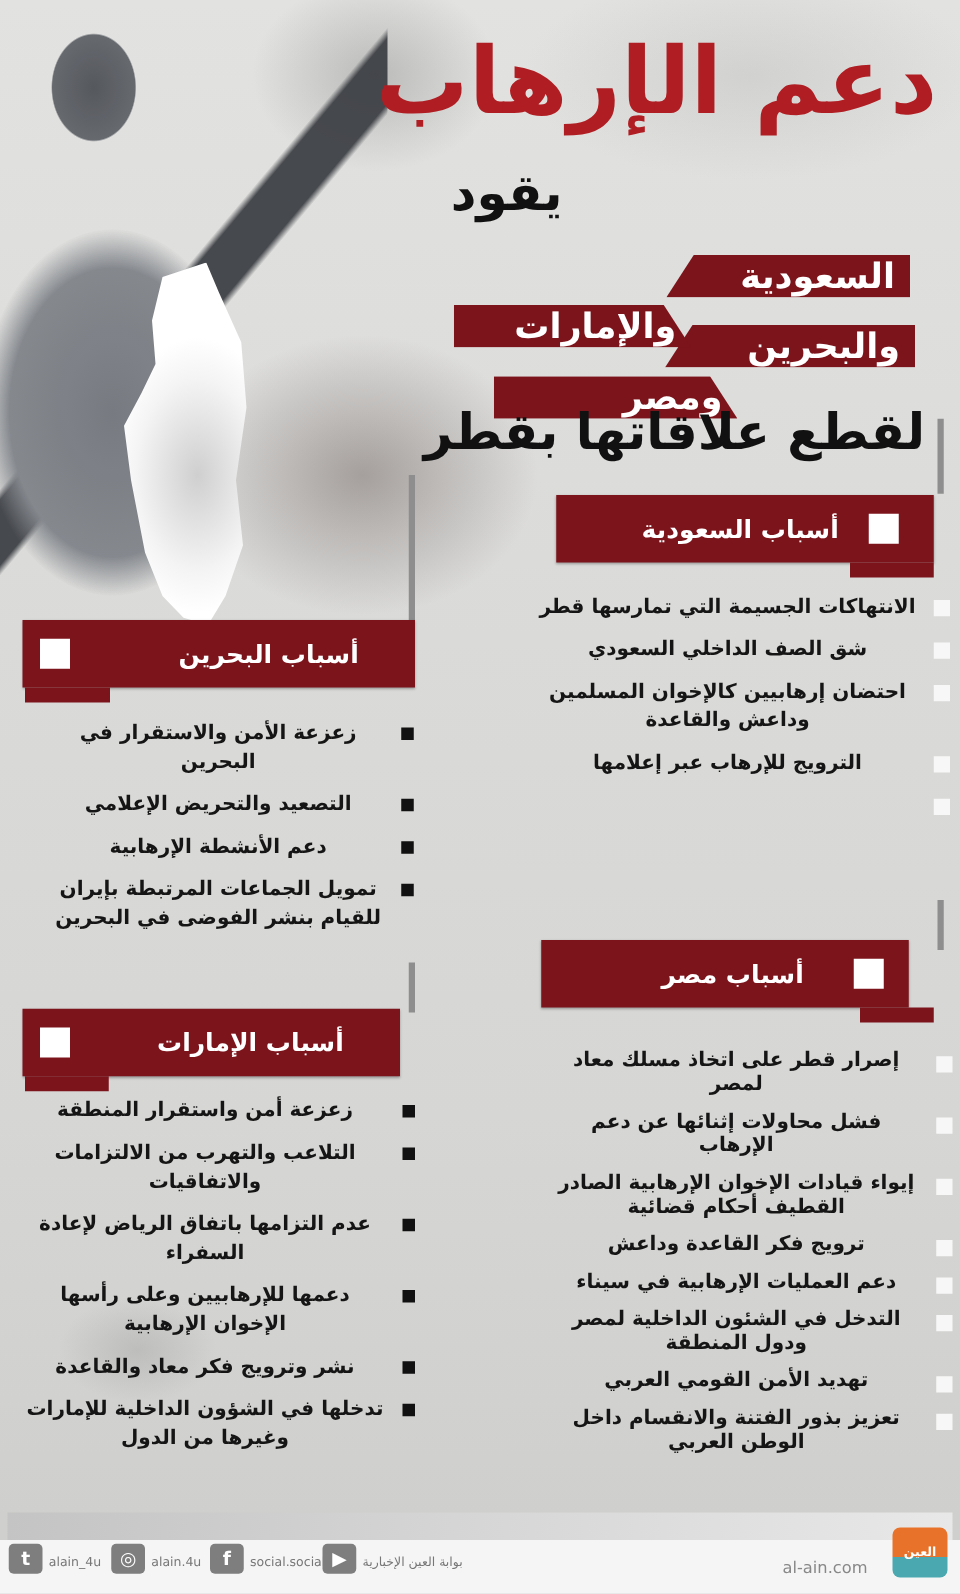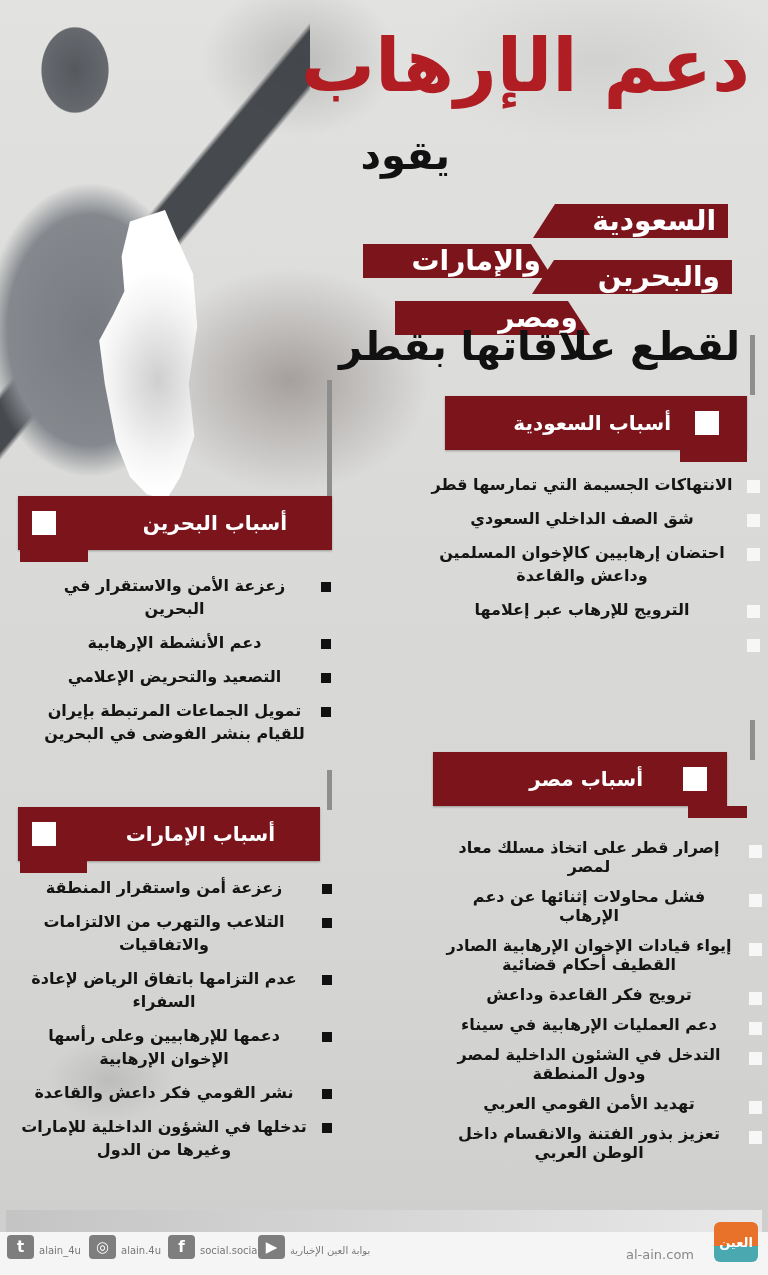--- a/index.html
+++ b/index.html
@@ -90,21 +90,21 @@
     width: 27px; height: 24px; background: #7e7e7e; border-radius: 4px;
     color: #fff; font-size: 15px; font-weight: bold; display: flex;
     align-items: center; justify-content: center;
   }
   .social .slabel { font-size: 10px; color: #777; margin-left: 5px; margin-top: 6px; }
   .site { position: absolute; right: 74px; top: 1247px; font-size: 13px; color: #888; }
   .logo {
     position: absolute; right: 10px; top: 1222px; width: 44px; height: 40px;
     border-radius: 6px; overflow: hidden;
     background: linear-gradient(180deg, #e8722a 0%, #e8722a 60%, #4aa9b0 60%, #4aa9b0 100%);
-    color: #fff; font-size: 13px; font-weight: bold; display: flex;
+    color: #fff; font-size: 10px; font-weight: bold; display: flex;
     align-items: center; justify-content: center;
   }
 </style>
 </head>
 <body>
 
 <div class="bg"></div>
 <div class="figure"></div>
 <div class="qatar"></div>
 
@@ -138,37 +138,37 @@
 </div>
 
 <div class="section-header" style="left:18px; top:496px; width:314px; padding-right:45px; justify-content:space-between; padding-left:14px;">
   <span class="htext">أسباب البحرين</span>
   <span class="hbox"></span>
 </div>
 <div class="accent-bar" style="left:20px; top:550px; width:68px;"></div>
 
 <div class="list left" style="left:40px; top:574px; width:295px;">
   <div class="item"><span class="bullet"></span><span>زعزعة الأمن والاستقرار في البحرين</span></div>
+  <div class="item"><span class="bullet"></span><span>التصعيد والتحريض الإعلامي</span></div>
   <div class="item"><span class="bullet"></span><span>دعم الأنشطة الإرهابية</span></div>
-  <div class="item"><span class="bullet"></span><span>التصعيد والتحريض الإعلامي</span></div>
   <div class="item"><span class="bullet"></span><span>تمويل الجماعات المرتبطة بإيران للقيام بنشر الفوضى في البحرين</span></div>
 </div>
 
 <div class="section-header" style="left:18px; top:807px; width:302px; padding-right:45px; justify-content:space-between; padding-left:14px;">
   <span class="htext">أسباب الإمارات</span>
   <span class="hbox"></span>
 </div>
 <div class="accent-bar" style="left:20px; top:861px; width:67px;"></div>
 
 <div class="list left" style="left:18px; top:876px; width:318px;">
   <div class="item"><span class="bullet"></span><span>زعزعة أمن واستقرار المنطقة</span></div>
   <div class="item"><span class="bullet"></span><span>التلاعب والتهرب من الالتزامات والاتفاقيات</span></div>
   <div class="item"><span class="bullet"></span><span>عدم التزامها باتفاق الرياض لإعادة السفراء</span></div>
   <div class="item"><span class="bullet"></span><span>دعمها للإرهابيين وعلى رأسها الإخوان الإرهابية</span></div>
-  <div class="item"><span class="bullet"></span><span>نشر القومي فكر داعش والقاعدة</span></div>
+  <div class="item"><span class="bullet"></span><span>نشر وترويج فكر معاد والقاعدة</span></div>
   <div class="item"><span class="bullet"></span><span>تدخلها في الشؤون الداخلية للإمارات وغيرها من الدول</span></div>
 </div>
 
 <div class="section-header" style="left:433px; top:752px; width:294px; padding-right:20px; justify-content:flex-start;">
   <span class="hbox"></span>
   <span class="htext" style="margin-right:40px;">أسباب مصر</span>
 </div>
 <div class="accent-bar" style="left:688px; top:806px; width:59px;"></div>
 
 <div class="list right" style="right:6px; top:838px; width:320px;">

